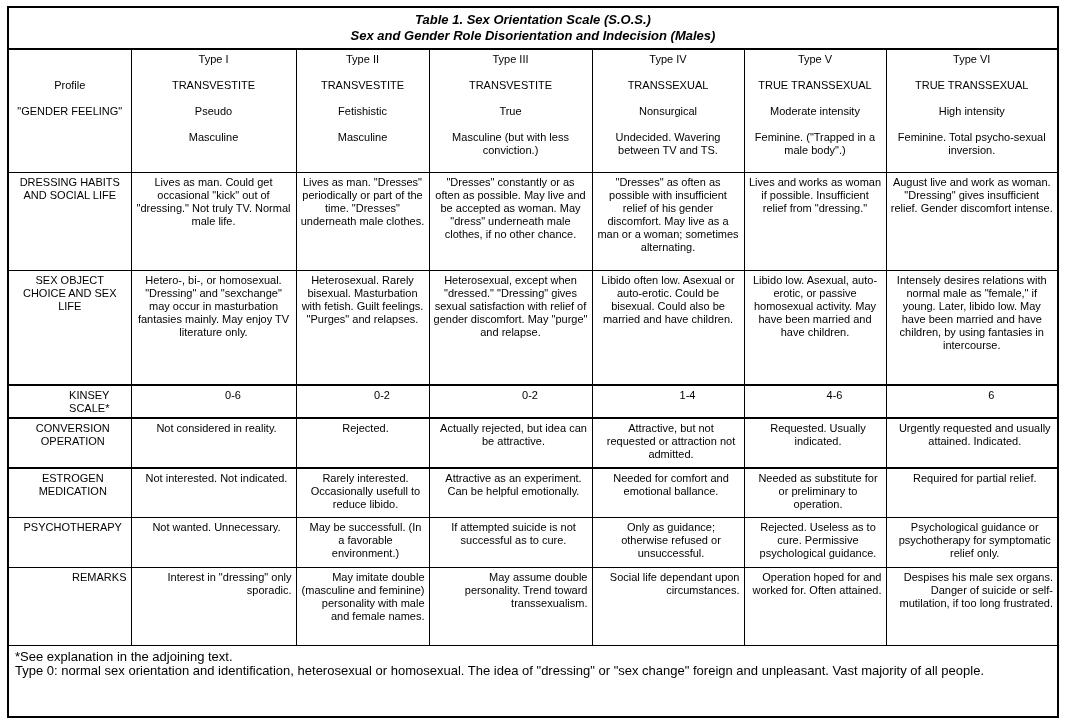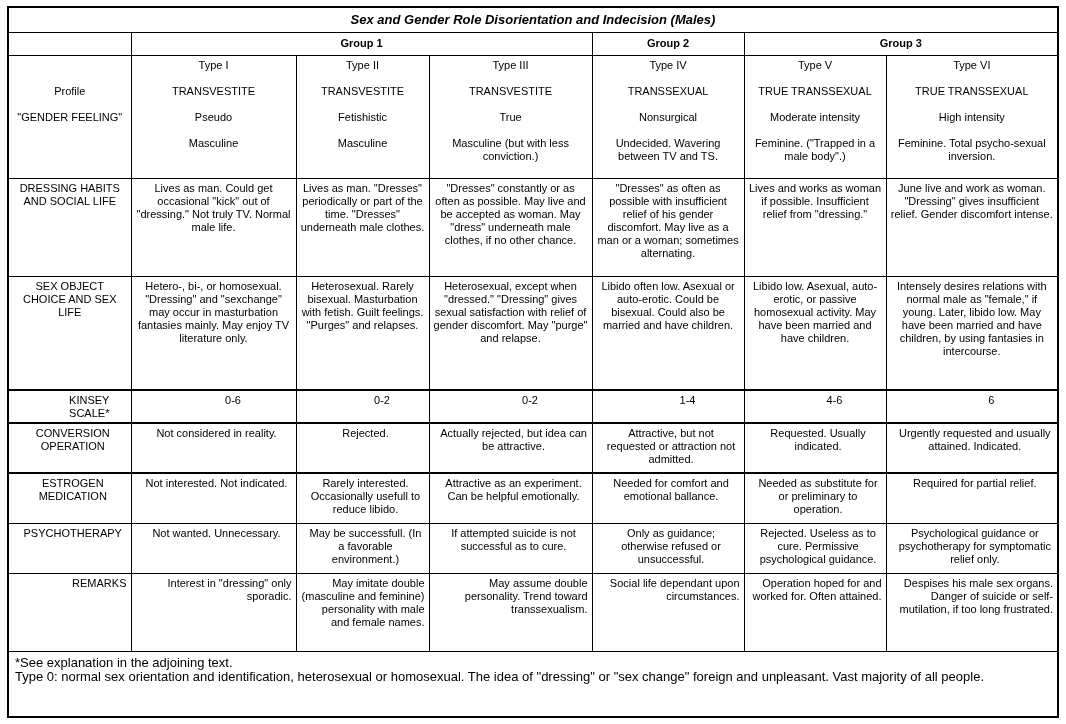--- a/index.html
+++ b/index.html
@@ -37,41 +37,36 @@
   tr.thick-top td { border-top-width:2px; }
 
   .footnotes { flex:1; text-align:left; font-size:13px; line-height:14px; padding:4px 6px; }
 </style>
 </head>
 <body>
 
 <div class="frame">
 
   <div class="title-block">
+    <div class="title-line">Table 1. Sex Orientation Scale (S.O.S.)</div>
     <div class="title-line">Sex and Gender Role Disorientation and Indecision (Males)</div>
   </div>
 
   <table>
     <colgroup>
       <col style="width:122px">
         <col style="width:165px">
         <col style="width:133px">
       <col style="width:163px">
         <col style="width:152px">
         <col style="width:142px">
       <col style="width:171px">
     </colgroup>
 
     <tbody>
-        <tr class="group-row">
-      <td></td>
-      <td colspan="3">Group 1</td>
-      <td>Group 2</td>
-      <td colspan="2">Group 3</td>
-    </tr>
 
     <tr class="type-row">
       <td class="profile-cell">
         <div>Profile</div>
         <div>"GENDER FEELING"</div>
       </td>
       <td>
         <div class="tline">Type I</div>
         <div class="tline">TRANSVESTITE</div>
         <div class="tline">Pseudo</div>
@@ -109,21 +104,21 @@
       </td>
     </tr>
 
     <tr class="r-dressing">
       <td>DRESSING HABITS AND SOCIAL LIFE</td>
       <td>Lives as man. Could get occasional "kick" out of "dressing." Not truly TV. Normal male life.</td>
       <td>Lives as man. "Dresses" periodically or part of the time. "Dresses" underneath male clothes.</td>
       <td>"Dresses" constantly or as often as possible. May live and be accepted as woman. May "dress" underneath male clothes, if no other chance.</td>
       <td>"Dresses" as often as possible with insufficient relief of his gender discomfort. May live as a man or a woman; sometimes alternating.</td>
       <td>Lives and works as woman if possible. Insufficient relief from "dressing."</td>
-      <td>June live and work as woman. "Dressing" gives insufficient relief. Gender discomfort intense.</td>
+      <td>August live and work as woman. "Dressing" gives insufficient relief. Gender discomfort intense.</td>
     </tr>
 
     <tr class="r-sexobject">
       <td>SEX OBJECT CHOICE AND SEX LIFE</td>
       <td>Hetero-, bi-, or homosexual. "Dressing" and "sexchange" may occur in masturbation fantasies mainly. May enjoy TV literature only.</td>
       <td>Heterosexual. Rarely bisexual. Masturbation with fetish. Guilt feelings. "Purges" and relapses.</td>
       <td>Heterosexual, except when "dressed." "Dressing" gives sexual satisfaction with relief of gender discomfort. May "purge" and relapse.</td>
       <td>Libido often low. Asexual or auto-erotic. Could be bisexual. Could also be married and have children.</td>
       <td>Libido low. Asexual, auto-erotic, or passive homosexual activity. May have been married and have children.</td>
       <td>Intensely desires relations with normal male as "female," if young. Later, libido low. May have been married and have children, by using fantasies in intercourse.</td>

